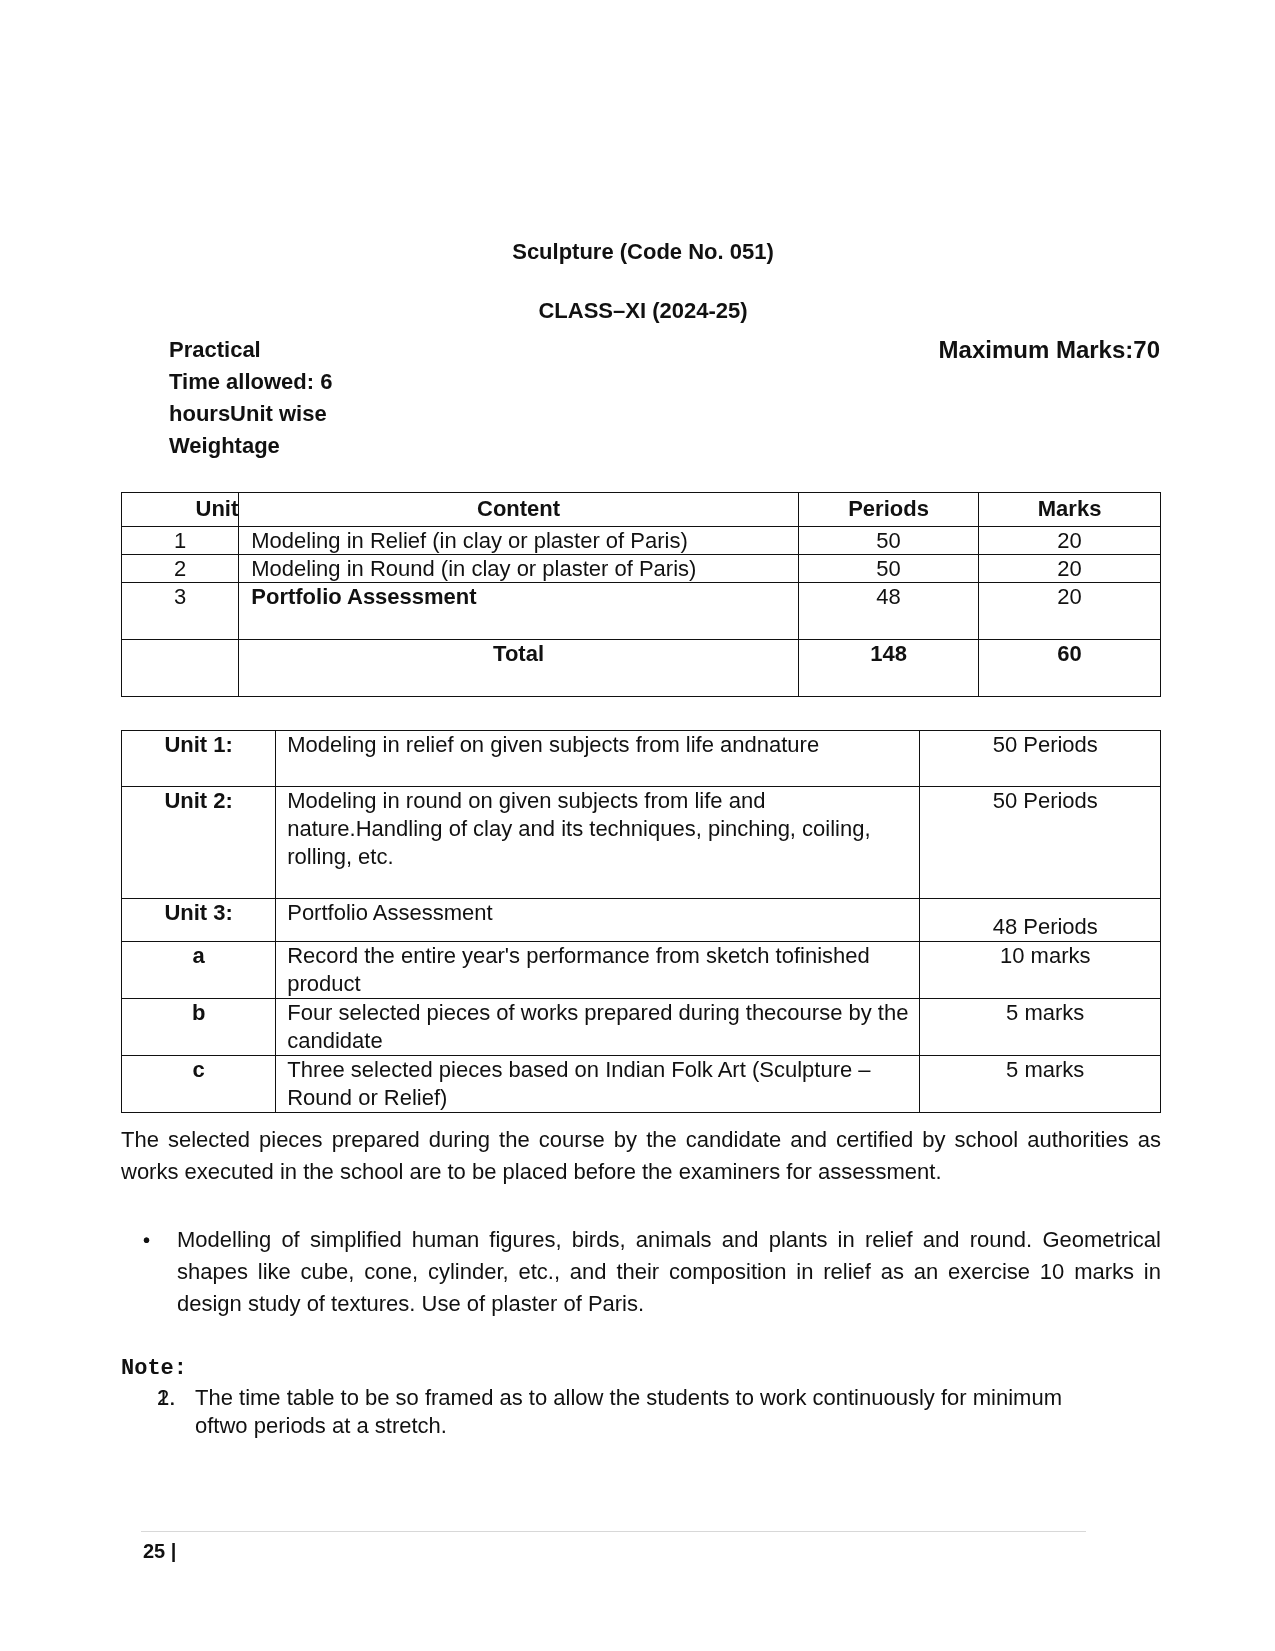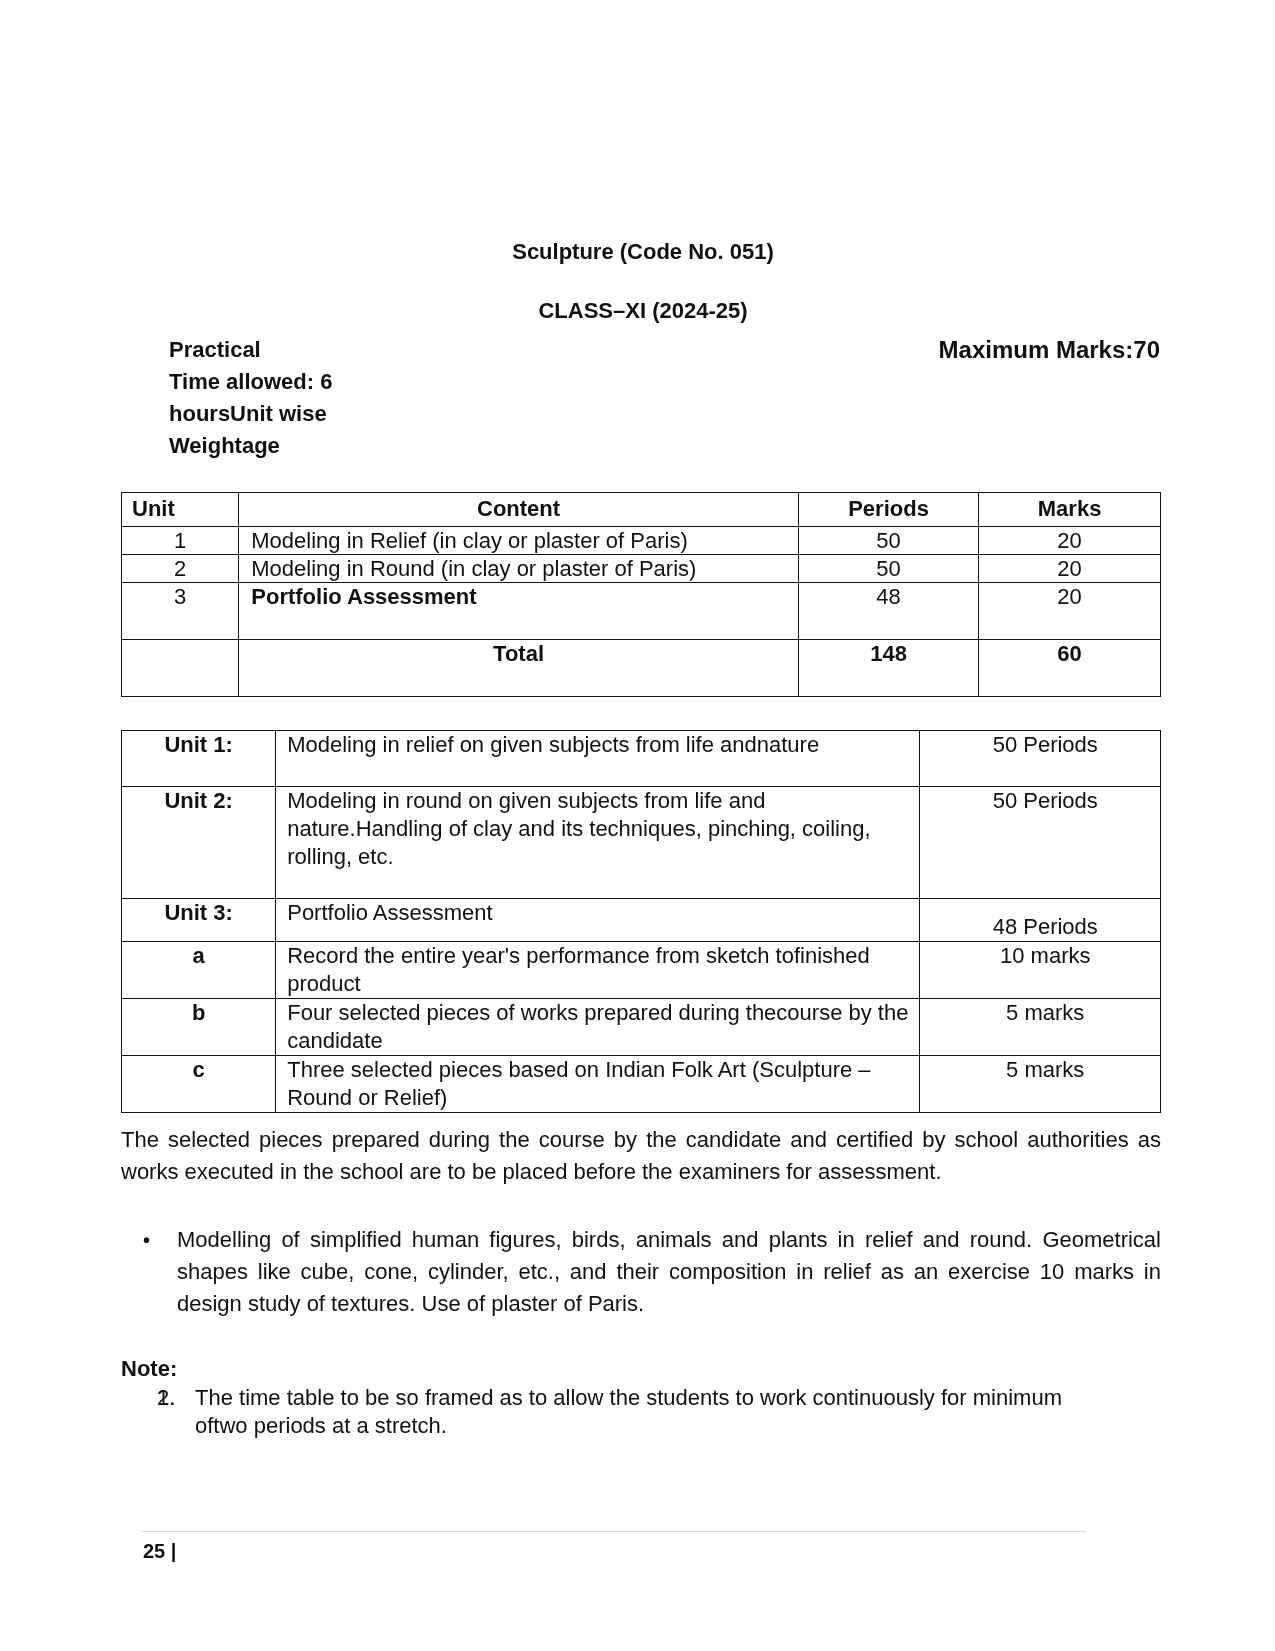--- a/index.html
+++ b/index.html
@@ -19,21 +19,21 @@
   .meta-right {
     position: absolute; right: 115px; top: 334px;
     font-weight: bold; font-size: 24px; line-height: 32px;
   }
   table { border-collapse: collapse; position: absolute; }
   td, th { border: 1.5px solid #111; padding: 0; vertical-align: top; }
   .t1 { left: 121px; top: 492px; width: 1040px; font-size: 22px; }
   .t1 th { font-weight: bold; height: 33px; line-height: 32px; }
   .t1 td { line-height: 27px; }
   .t1 .c-unit { width: 108px; text-align: center; }
-  .t1 th.c-unit { text-align: left; padding-left: 10px; }
+  .t1 th.c-unit { text-align: right; padding-left: 10px; }
   .t1 .c-content { width: 558px; text-align: left; padding-left: 12px; }
   .t1 th.c-content { text-align: center; padding-left: 0; }
   .t1 .c-periods { width: 182px; text-align: center; }
   .t1 .c-marks { width: 184px; text-align: center; }
   .t1 tr.r1 td, .t1 tr.r2 td { height: 27px; }
   .t1 tr.r3 td { height: 56px; }
   .t1 tr.rtotal td { height: 56px; font-weight: bold; }
   .t1 tr.rtotal td.c-content { text-align: center; padding-left: 0; }
   .bold { font-weight: bold; }
 
@@ -54,21 +54,21 @@
   .bullets {
     position: absolute; left: 121px; width: 1040px; top: 1224px;
     margin: 0; padding: 0; list-style: none; font-size: 22px; line-height: 32px;
   }
   .bullets li { position: relative; padding-left: 56px; text-align: justify; }
   .bullets .dot {
     position: absolute; left: 22px; top: 0; font-size: 20px;
   }
   .note-title {
     position: absolute; left: 121px; top: 1354px;
-    font-weight: bold; font-size: 22px; line-height: 30px;
+    font-weight: bold; font-size: 22px; line-height: 30px; font-family: Liberation Mono, monospace;
   }
   .notes {
     position: absolute; left: 121px; width: 960px; top: 1384px;
     margin: 0; padding: 0; list-style: none; font-size: 22px; line-height: 28px;
   }
   .notes li { position: relative; padding-left: 74px; }
   .notes .num { position: absolute; left: 36px; top: 0; }
   .footer-rule {
     position: absolute; left: 141px; width: 945px; top: 1531px;
     border-top: 1px solid #d8d8d8;

